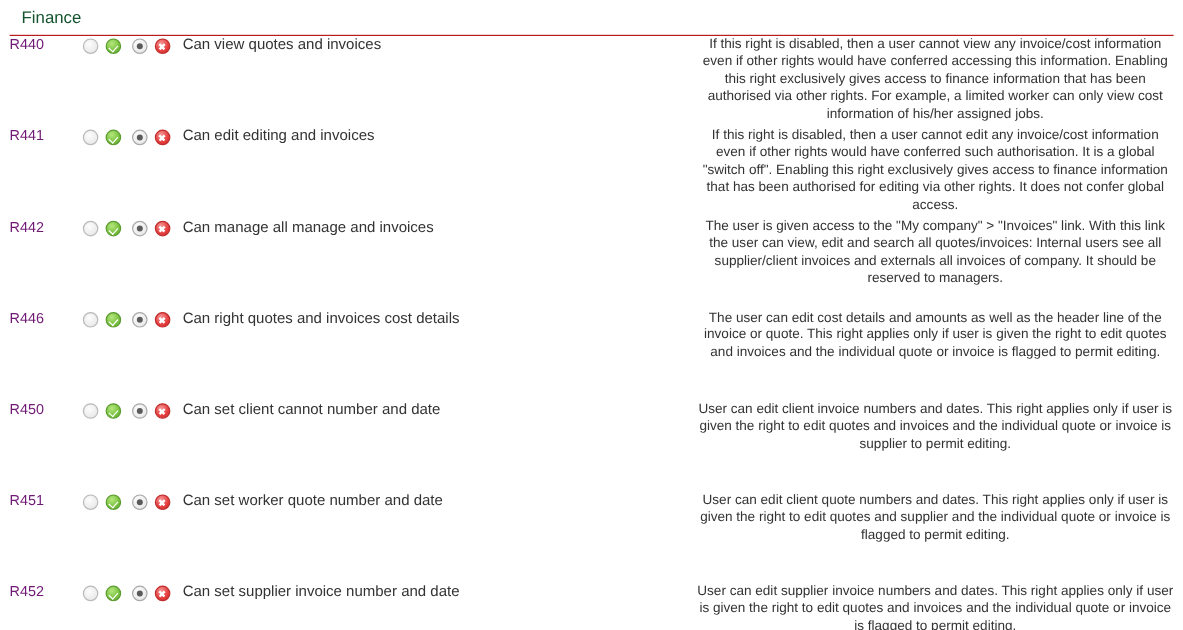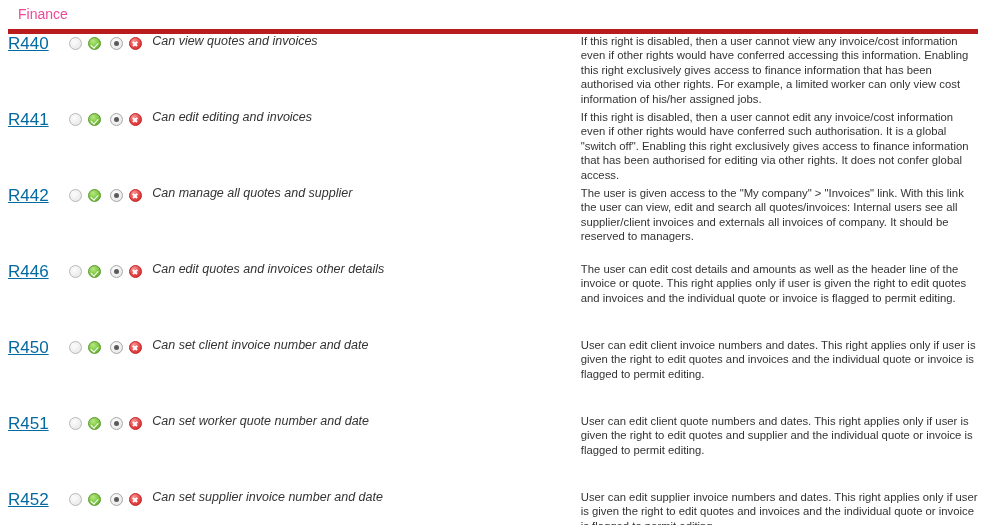--- a/index.html
+++ b/index.html
@@ -14,66 +14,65 @@
     color: #333333;
     overflow: hidden;
   }
   .page {
     position: relative;
     width: 986px;
     height: 525px;
   }
   .section-header {
     font-size: 14px;
-    color: #ec4899;
+    color: #14532d;
     padding: 6px 0 7px 10px;
-    border-bottom: 5px solid #b91c1c;
+    border-bottom: 1px solid #b91c1c;
     margin: 0 8px 0 8px;
   }
   table.rights {
     width: 970px;
     border-collapse: collapse;
     table-layout: fixed;
     margin-left: 8px;
   }
   table.rights td {
     vertical-align: top;
     padding: 0;
   }
   .col-code { width: 58px; }
   .col-radios { width: 80px; }
   .col-label { width: 410px; }
   .col-desc { width: 380px; }
   .row {
     height: 76px;
   }
   .code {
-    font-size: 17px;
-    color: #0369a1;
+    font-size: 12px;
+    color: #701a75;
     padding-left: 8px;
     padding-top: 26px;
-    text-decoration: underline;
   }
   .radios {
     padding-top: 25px;
     white-space: nowrap;
   }
   .label {
     font-size: 12.5px;
     color: #333333;
     padding-top: 25px;
     padding-left: 3px;
-    font-style: italic;
   }
   .desc {
     font-size: 11.3px;
     color: #333333;
     line-height: 1.28;
     padding-top: 8px;
     padding-right: 4px;
+    text-align: center;
   }
   
   .radio {
     display: inline-block;
     width: 13px;
     height: 13px;
     border-radius: 50%;
     vertical-align: middle;
     margin-right: 6px;
     box-sizing: border-box;
@@ -171,40 +170,40 @@
         </td>
         <td class="label">Can edit editing and invoices</td>
         <td class="desc">If this right is disabled, then a user cannot edit any invoice/cost information even if other rights would have conferred such authorisation. It is a global "switch off". Enabling this right exclusively gives access to finance information that has been authorised for editing via other rights. It does not confer global access.</td>
       </tr>
 
       <tr class="row">
         <td class="code">R442</td>
         <td class="radios">
           <span class="radio empty"></span><span class="icon-green"></span><span class="radio selected-dot"></span><span class="icon-red"></span>
         </td>
-        <td class="label">Can manage all quotes and supplier</td>
+        <td class="label">Can manage all manage and invoices</td>
         <td class="desc">The user is given access to the "My company" &gt; "Invoices" link. With this link the user can view, edit and search all quotes/invoices: Internal users see all supplier/client invoices and externals all invoices of company. It should be reserved to managers.</td>
       </tr>
 
       <tr class="row">
         <td class="code">R446</td>
         <td class="radios">
           <span class="radio empty"></span><span class="icon-green"></span><span class="radio selected-dot"></span><span class="icon-red"></span>
         </td>
-        <td class="label">Can edit quotes and invoices other details</td>
+        <td class="label">Can right quotes and invoices cost details</td>
         <td class="desc">The user can edit cost details and amounts as well as the header line of the invoice or quote. This right applies only if user is given the right to edit quotes and invoices and the individual quote or invoice is flagged to permit editing.</td>
       </tr>
 
       <tr class="row">
         <td class="code">R450</td>
         <td class="radios">
           <span class="radio empty"></span><span class="icon-green"></span><span class="radio selected-dot"></span><span class="icon-red"></span>
         </td>
-        <td class="label">Can set client invoice number and date</td>
-        <td class="desc">User can edit client invoice numbers and dates. This right applies only if user is given the right to edit quotes and invoices and the individual quote or invoice is flagged to permit editing.</td>
+        <td class="label">Can set client cannot number and date</td>
+        <td class="desc">User can edit client invoice numbers and dates. This right applies only if user is given the right to edit quotes and invoices and the individual quote or invoice is supplier to permit editing.</td>
       </tr>
 
       <tr class="row">
         <td class="code">R451</td>
         <td class="radios">
           <span class="radio empty"></span><span class="icon-green"></span><span class="radio selected-dot"></span><span class="icon-red"></span>
         </td>
         <td class="label">Can set worker quote number and date</td>
         <td class="desc">User can edit client quote numbers and dates. This right applies only if user is given the right to edit quotes and supplier and the individual quote or invoice is flagged to permit editing.</td>
       </tr>

